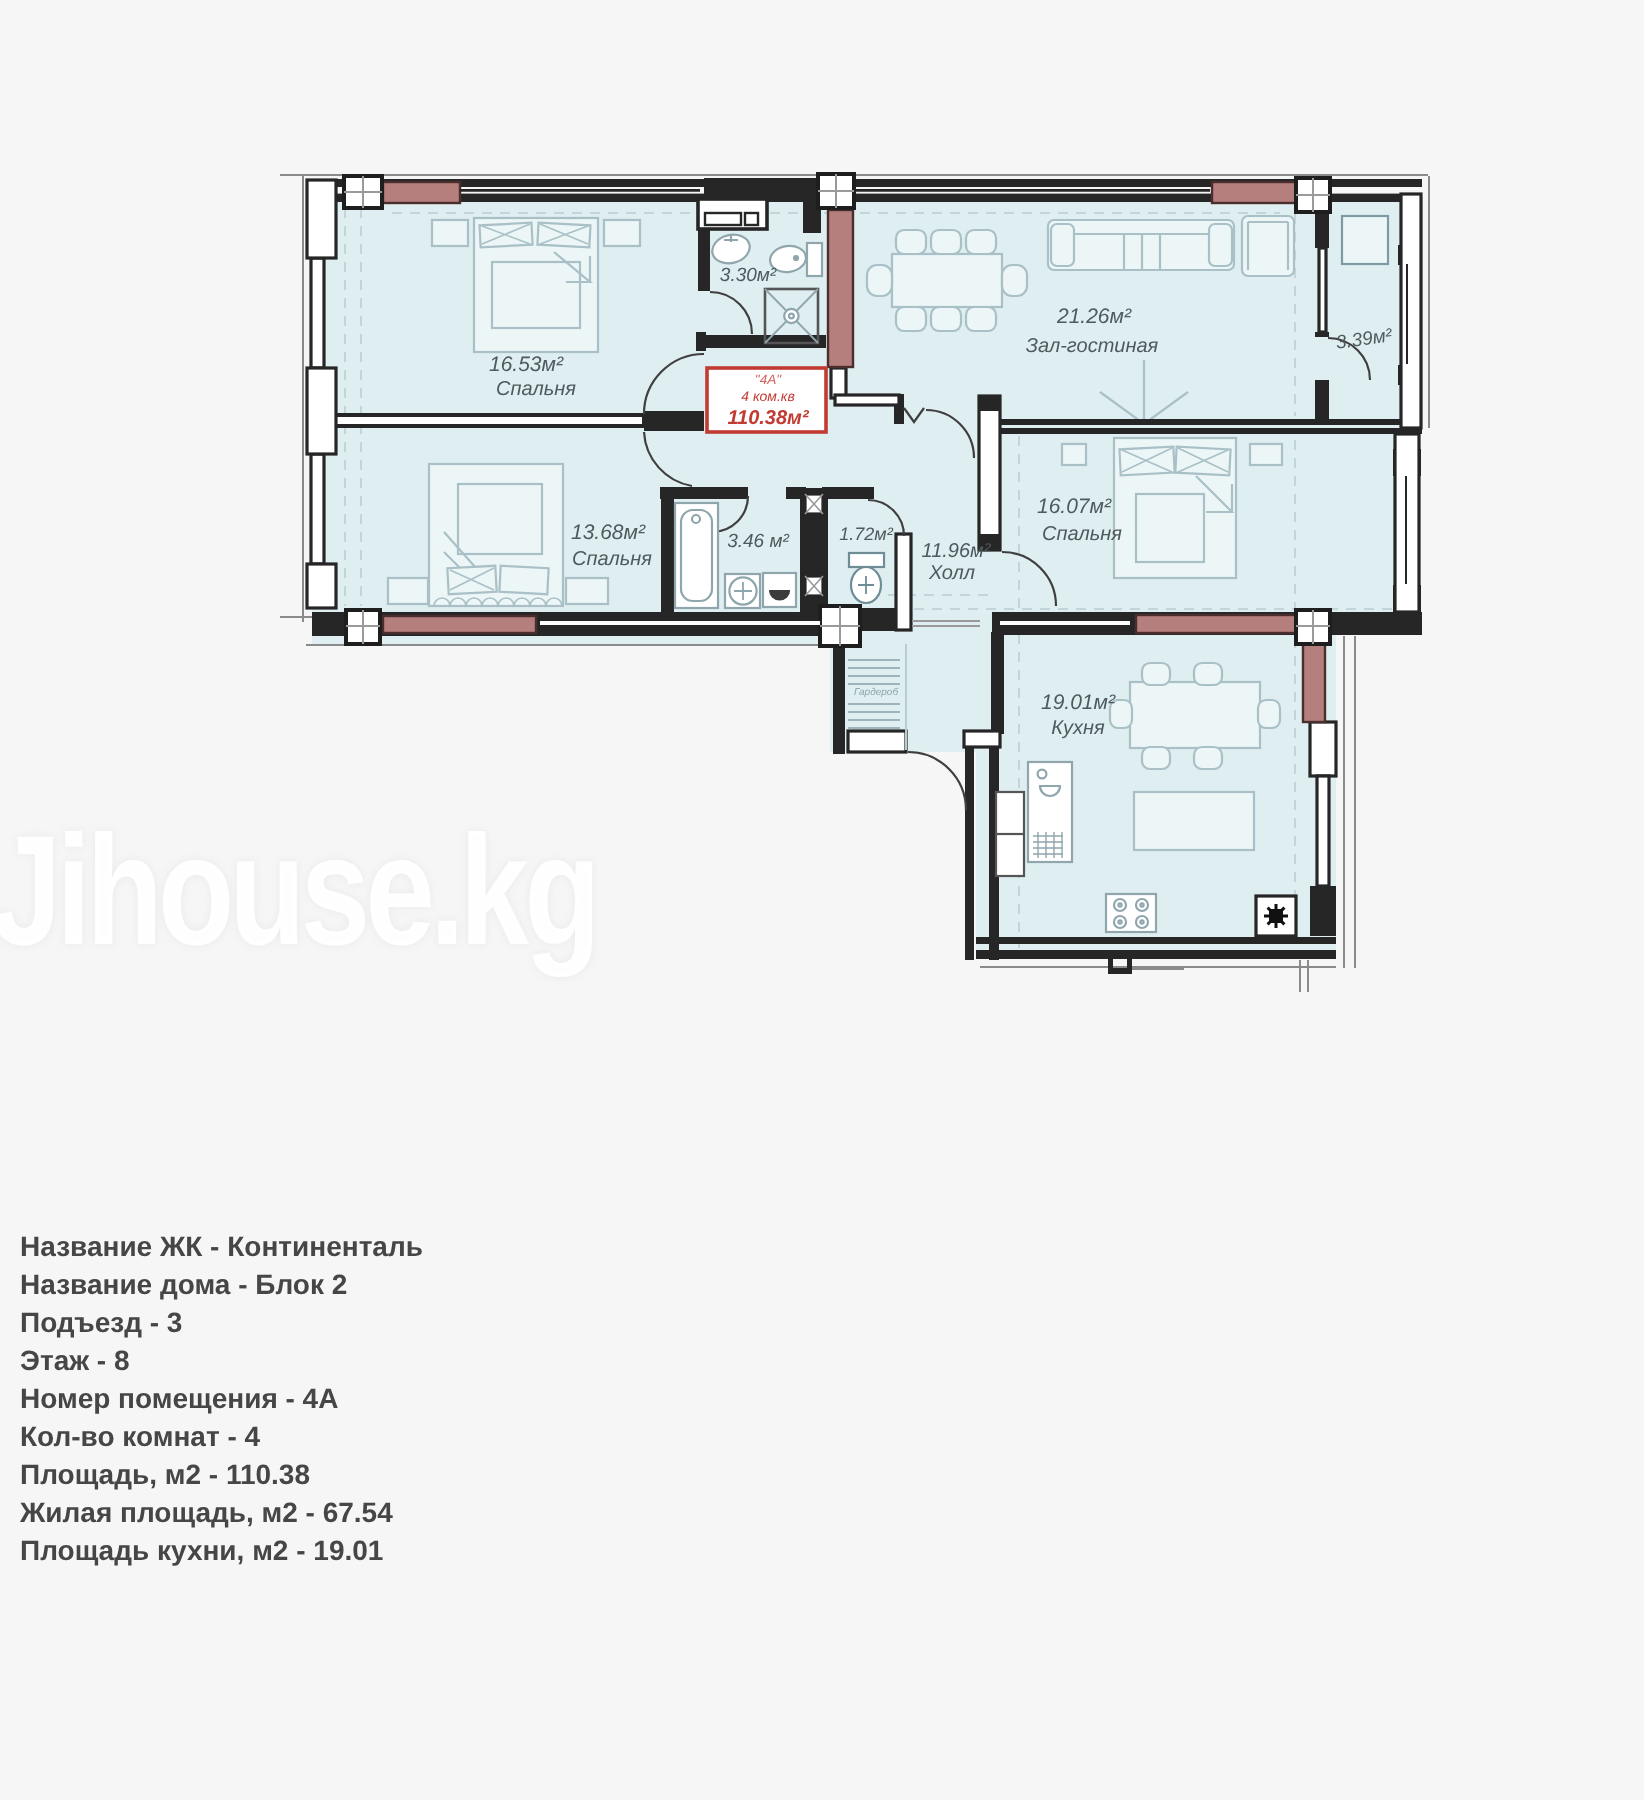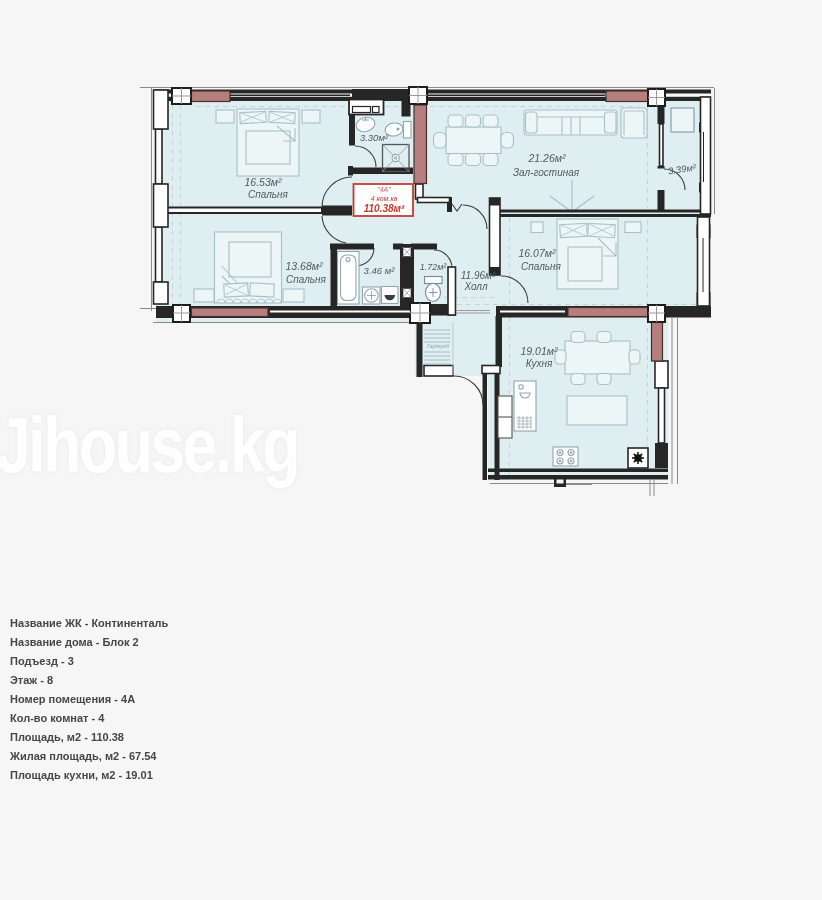--- a/index.html
+++ b/index.html
@@ -1,19 +1,19 @@
 <!DOCTYPE html>
 <html><head>
 <meta charset="utf-8">
 <style>
   html,body{margin:0;padding:0;}
   body{width:822px;height:900px;background:#f6f6f6;font-family:"Liberation Sans",sans-serif;overflow:hidden;position:relative;}
   #plan{position:absolute;left:0;top:0;}
   #wm{position:absolute;left:-4px;top:400px;width:830px;height:80px;color:rgba(255,255,255,0.97);font-weight:bold;font-size:78px;letter-spacing:-3px;transform:scaleX(0.80);transform-origin:0 0;text-shadow:0 0 5px rgba(200,205,205,0.28);}
-  #info{position:absolute;left:10px;top:614px;color:#464646;font-size:11px;line-height:18.95px;font-weight:bold;letter-spacing:0px;}
+  #info{position:absolute;left:10px;top:614px;color:#464646;font-size:14px;line-height:18.95px;font-weight:bold;letter-spacing:0px;}
 </style>
 </head>
 <body>
 <svg id="plan" width="822" height="900" viewBox="0 0 822 900">
 <polygon points="156,97 707,97 707,312 668,312 668,478 488,478 488,376 415,376 415,322 156,322" fill="#dfeef0"></polygon>
 <g stroke="#c3d5d9" stroke-width="1" fill="none" stroke-dasharray="5,4">
  <line x1="172.5" y1="104" x2="172.5" y2="303"></line>
  <line x1="180.5" y1="104" x2="180.5" y2="303"></line>
  <line x1="196" y1="106.5" x2="640" y2="106.5"></line>
  <line x1="647.5" y1="107" x2="647.5" y2="208"></line>

